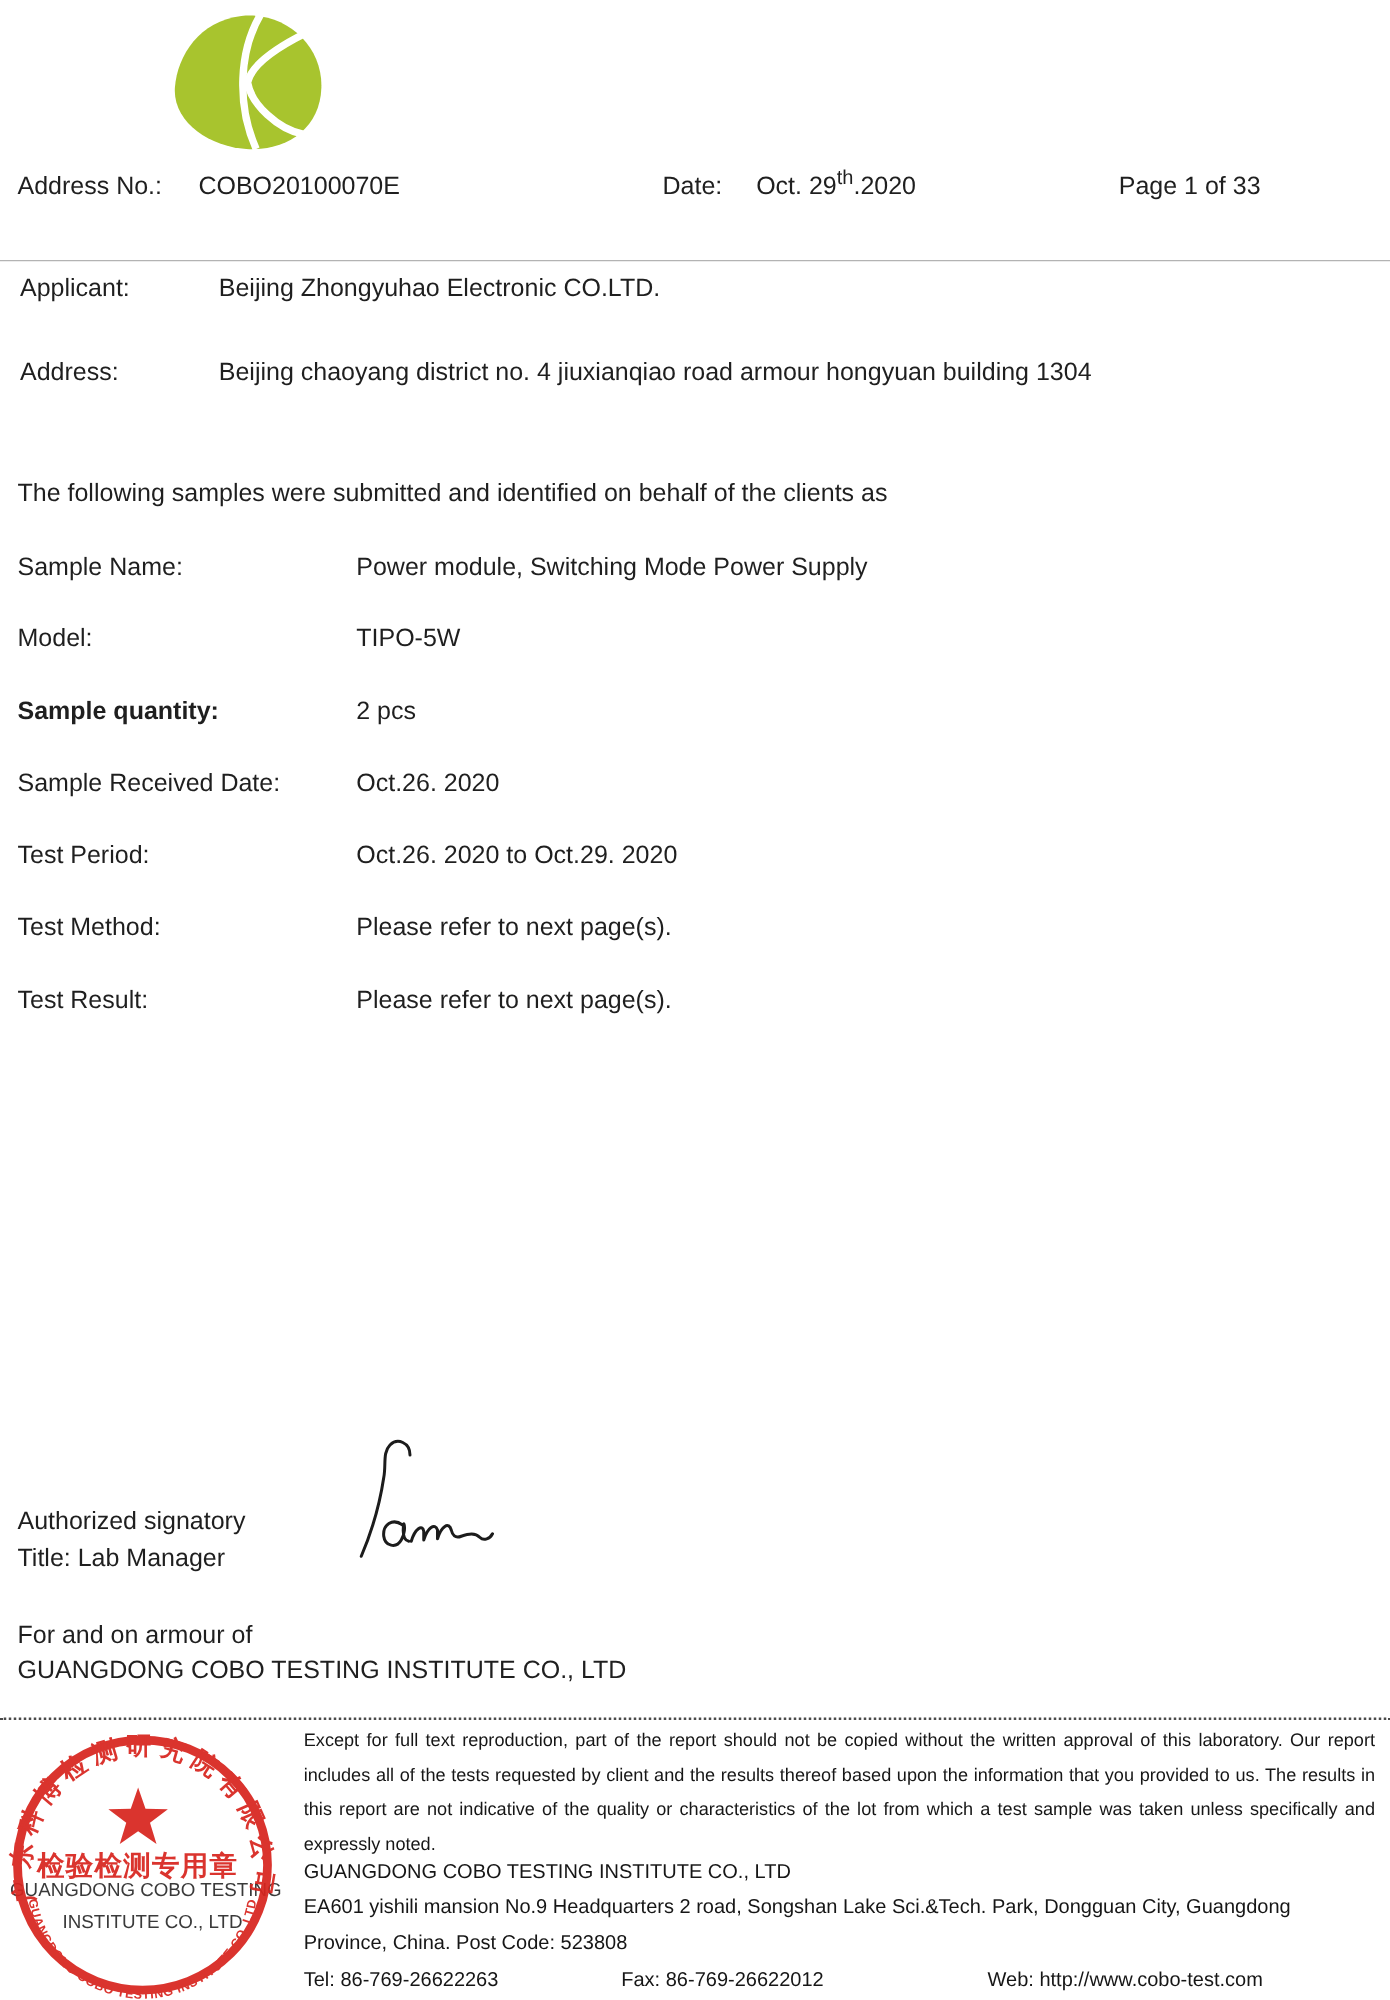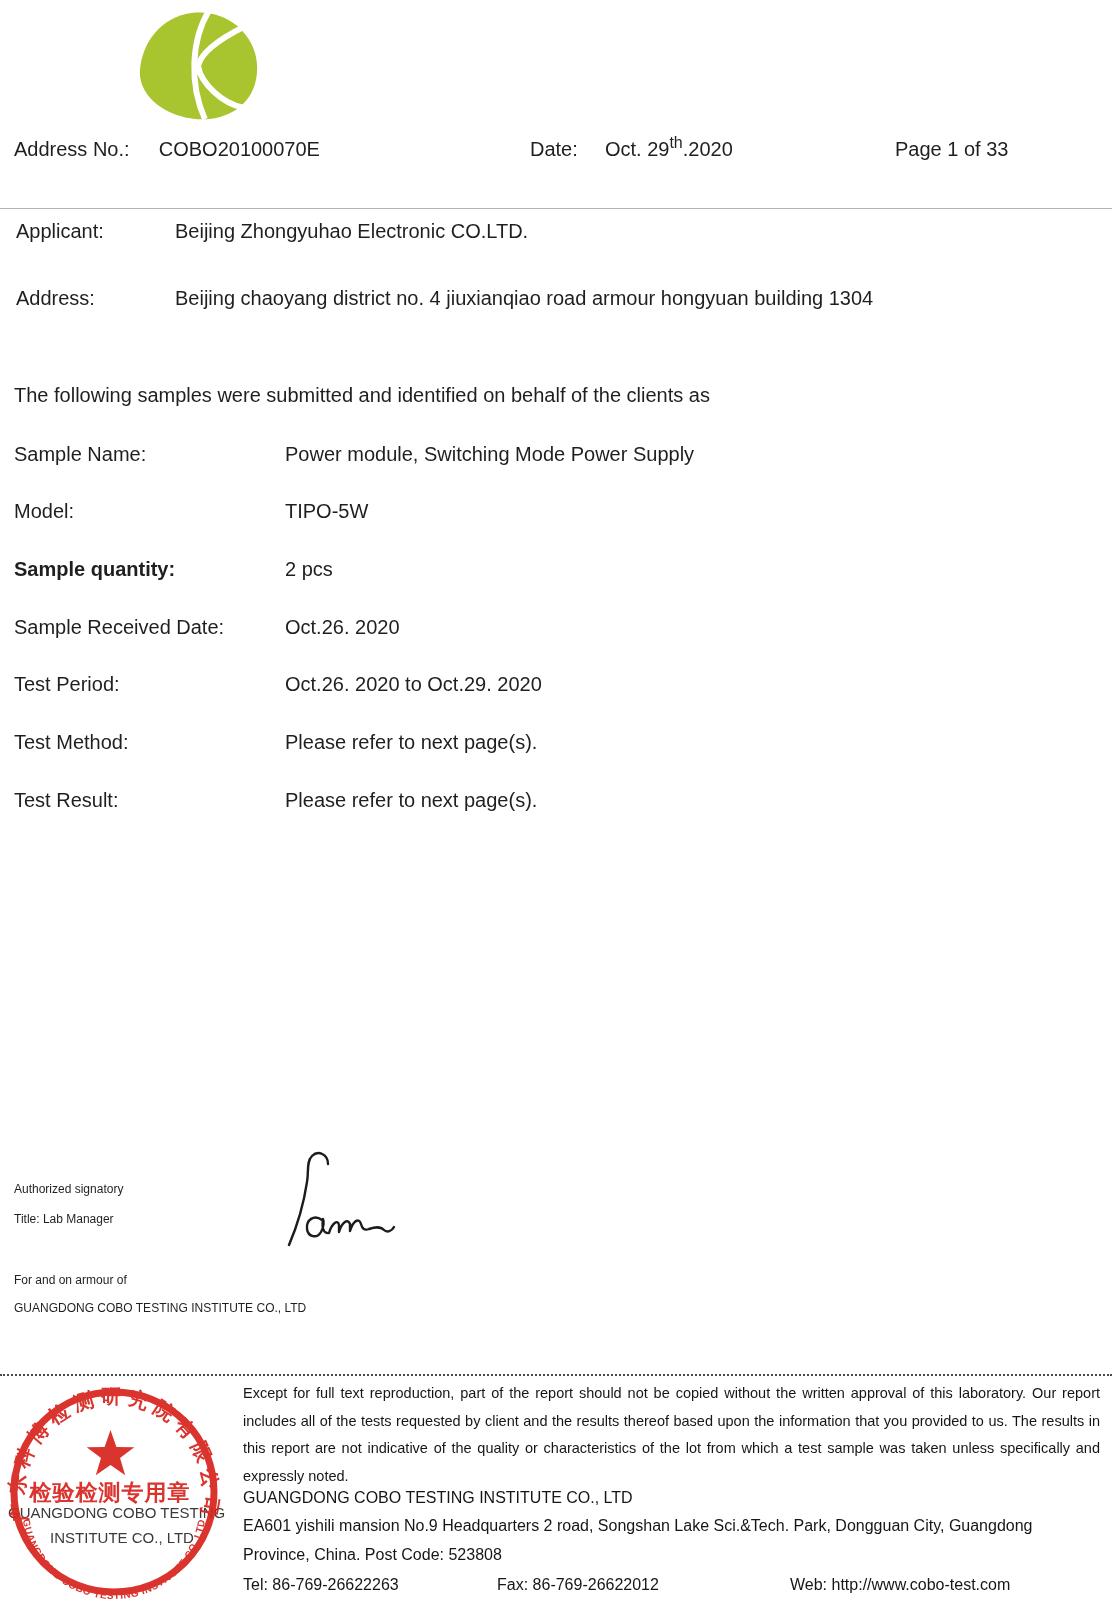--- a/index.html
+++ b/index.html
@@ -18,21 +18,21 @@
   .title .gap{display:inline-block;width:42px;}
   .hdr-row{top:138px;left:0;width:100%;font-size:20px;}
   .hdr-row .lbl{white-space:pre;}
   sup.sup{font-size:16px;vertical-align:super;line-height:0;}
   .rule-top{top:208px;left:0;width:1112px;border-top:1px solid #b3b3b3;height:0;}
   
   .row{font-size:20px;white-space:nowrap;}
   .val-col{left:175px;}
   .intro{top:384px;left:14px;font-size:20px;}
   
-  .sig-text{font-size:12px;}
+  .sig-text{font-size:20px;margin-top:24px;}
   
   .rule-bottom{top:1374px;left:0;width:1112px;border-top:2px dotted #4a4a4a;height:0;z-index:1;}
   .disclaimer{
     top:1380px;left:243px;width:857px;font-size:14.5px;line-height:27.5px;
     text-align:justify;color:#161616;z-index:1;
   }
   .foot-line{font-size:16px;color:#161616;z-index:1;white-space:nowrap;}
   
   .stamp-overlay{z-index:2;color:#3a3a3a;text-align:center;white-space:nowrap;}
   .stamp-svg{z-index:3;pointer-events:none;}

